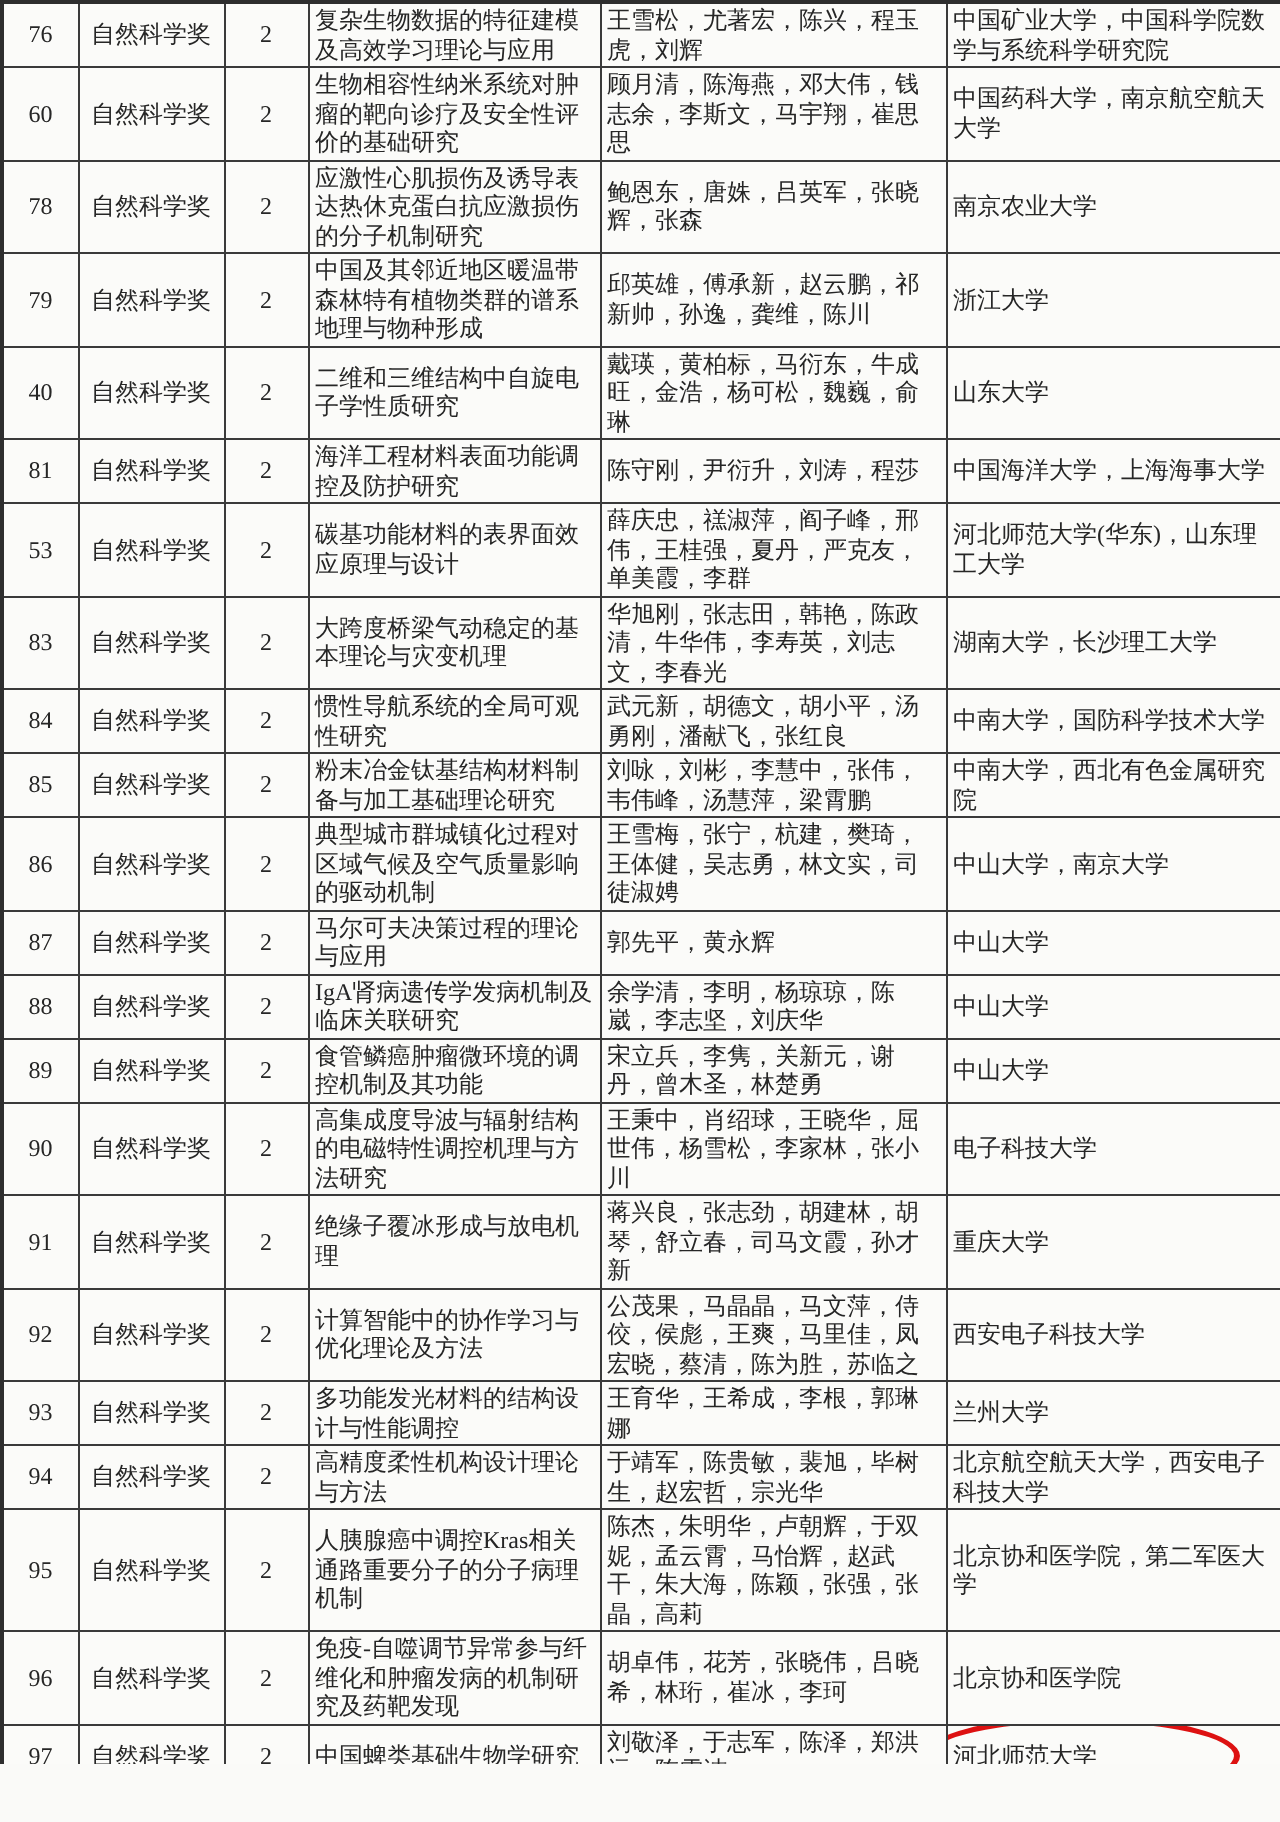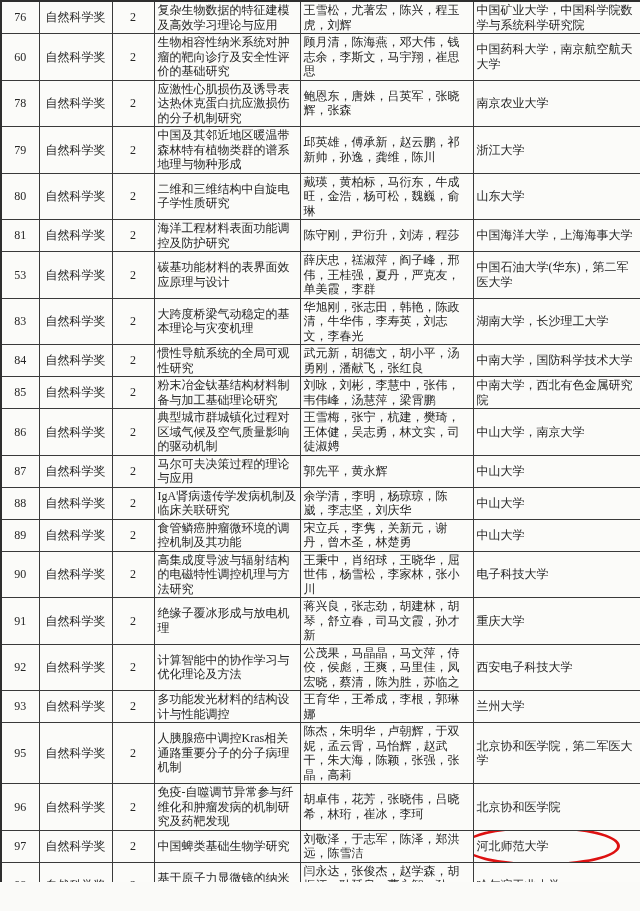--- a/index.html
+++ b/index.html
@@ -93,42 +93,42 @@
   </tr>
         <tr>
     <td class="c-no">79</td>
     <td class="c-award">自然科学奖</td>
     <td class="c-grade">2</td>
     <td class="c-title">中国及其邻近地区暖温带森林特有植物类群的谱系地理与物种形成</td>
     <td class="c-people">邱英雄，傅承新，赵云鹏，祁新帅，孙逸，龚维，陈川</td>
     <td class="c-org">浙江大学</td>
   </tr>
         <tr>
-    <td class="c-no">80</td>
+    <td class="c-no">40</td>
     <td class="c-award">自然科学奖</td>
     <td class="c-grade">2</td>
     <td class="c-title">二维和三维结构中自旋电子学性质研究</td>
     <td class="c-people">戴瑛，黄柏标，马衍东，牛成旺，金浩，杨可松，魏巍，俞琳</td>
     <td class="c-org">山东大学</td>
   </tr>
         <tr>
     <td class="c-no">81</td>
     <td class="c-award">自然科学奖</td>
     <td class="c-grade">2</td>
     <td class="c-title">海洋工程材料表面功能调控及防护研究</td>
     <td class="c-people">陈守刚，尹衍升，刘涛，程莎</td>
     <td class="c-org">中国海洋大学，上海海事大学</td>
   </tr>
         <tr>
     <td class="c-no">53</td>
     <td class="c-award">自然科学奖</td>
     <td class="c-grade">2</td>
     <td class="c-title">碳基功能材料的表界面效应原理与设计</td>
     <td class="c-people">薛庆忠，禚淑萍，阎子峰，邢伟，王桂强，夏丹，严克友，单美霞，李群</td>
-    <td class="c-org">中国石油大学(华东)，第二军医大学</td>
+    <td class="c-org">河北师范大学(华东)，山东理工大学</td>
   </tr>
         <tr>
     <td class="c-no">83</td>
     <td class="c-award">自然科学奖</td>
     <td class="c-grade">2</td>
     <td class="c-title">大跨度桥梁气动稳定的基本理论与灾变机理</td>
     <td class="c-people">华旭刚，张志田，韩艳，陈政清，牛华伟，李寿英，刘志文，李春光</td>
     <td class="c-org">湖南大学，长沙理工大学</td>
   </tr>
         <tr>
@@ -203,20 +203,28 @@
     <td class="c-people">公茂果，马晶晶，马文萍，侍佼，侯彪，王爽，马里佳，凤宏晓，蔡清，陈为胜，苏临之</td>
     <td class="c-org">西安电子科技大学</td>
   </tr>
         <tr>
     <td class="c-no">93</td>
     <td class="c-award">自然科学奖</td>
     <td class="c-grade">2</td>
     <td class="c-title">多功能发光材料的结构设计与性能调控</td>
     <td class="c-people">王育华，王希成，李根，郭琳娜</td>
     <td class="c-org">兰州大学</td>
+  </tr>
+        <tr>
+    <td class="c-no">94</td>
+    <td class="c-award">自然科学奖</td>
+    <td class="c-grade">2</td>
+    <td class="c-title">高精度柔性机构设计理论与方法</td>
+    <td class="c-people">于靖军，陈贵敏，裴旭，毕树生，赵宏哲，宗光华</td>
+    <td class="c-org">北京航空航天大学，西安电子科技大学</td>
   </tr>
         <tr>
     <td class="c-no">95</td>
     <td class="c-award">自然科学奖</td>
     <td class="c-grade">2</td>
     <td class="c-title">人胰腺癌中调控Kras相关通路重要分子的分子病理机制</td>
     <td class="c-people">陈杰，朱明华，卢朝辉，于双妮，孟云霄，马怡辉，赵武干，朱大海，陈颖，张强，张晶，高莉</td>
     <td class="c-org">北京协和医学院，第二军医大学</td>
   </tr>
         <tr>

